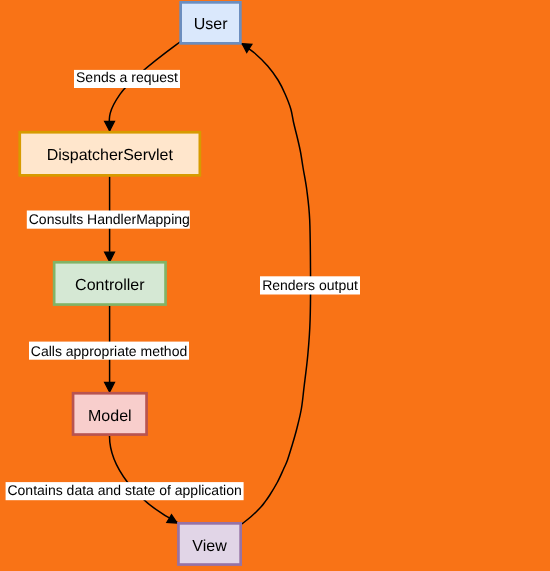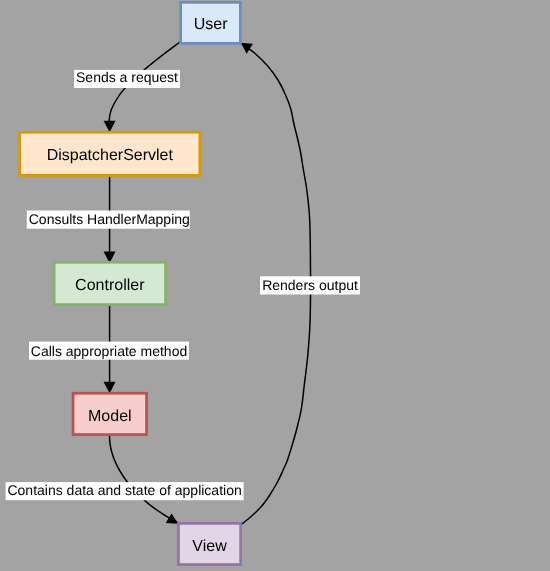--- a/index.html
+++ b/index.html
@@ -1,18 +1,18 @@
 <!DOCTYPE html>
 <html><head>
 <meta charset="utf-8">
 <title>Spring MVC Request Flow</title>
 <style>
   html,body{margin:0;padding:0;background:#ffffff;}
   body{width:550px;height:571px;overflow:hidden;font-family:"Liberation Sans",sans-serif;}
-  #diagram{position:relative;width:550px;height:571px;background:#a3a3a3;}
+  #diagram{position:relative;width:550px;height:571px;background:#f97316;}
   #svg-root{position:absolute;left:0;top:0;}
   .node-label{font-family:"Liberation Sans",sans-serif;font-size:16px;fill:#000000;text-anchor:middle;}
   text{-webkit-font-smoothing:antialiased;text-rendering:geometricPrecision;}
   #svg-root{will-change:transform;}
   .edge-label{font-family:"Liberation Sans",sans-serif;font-size:14px;fill:#000000;text-anchor:middle;}
   .edge-path{fill:none;stroke:#000000;stroke-width:1.5;stroke-linecap:butt;stroke-linejoin:round;stroke-miterlimit:10;}
   .arrow-head{fill:#000000;stroke:#000000;stroke-width:1.35;stroke-linejoin:miter;stroke-miterlimit:10;}
   .label-bg{fill:#ffffff;}
 </style>
 </head>

